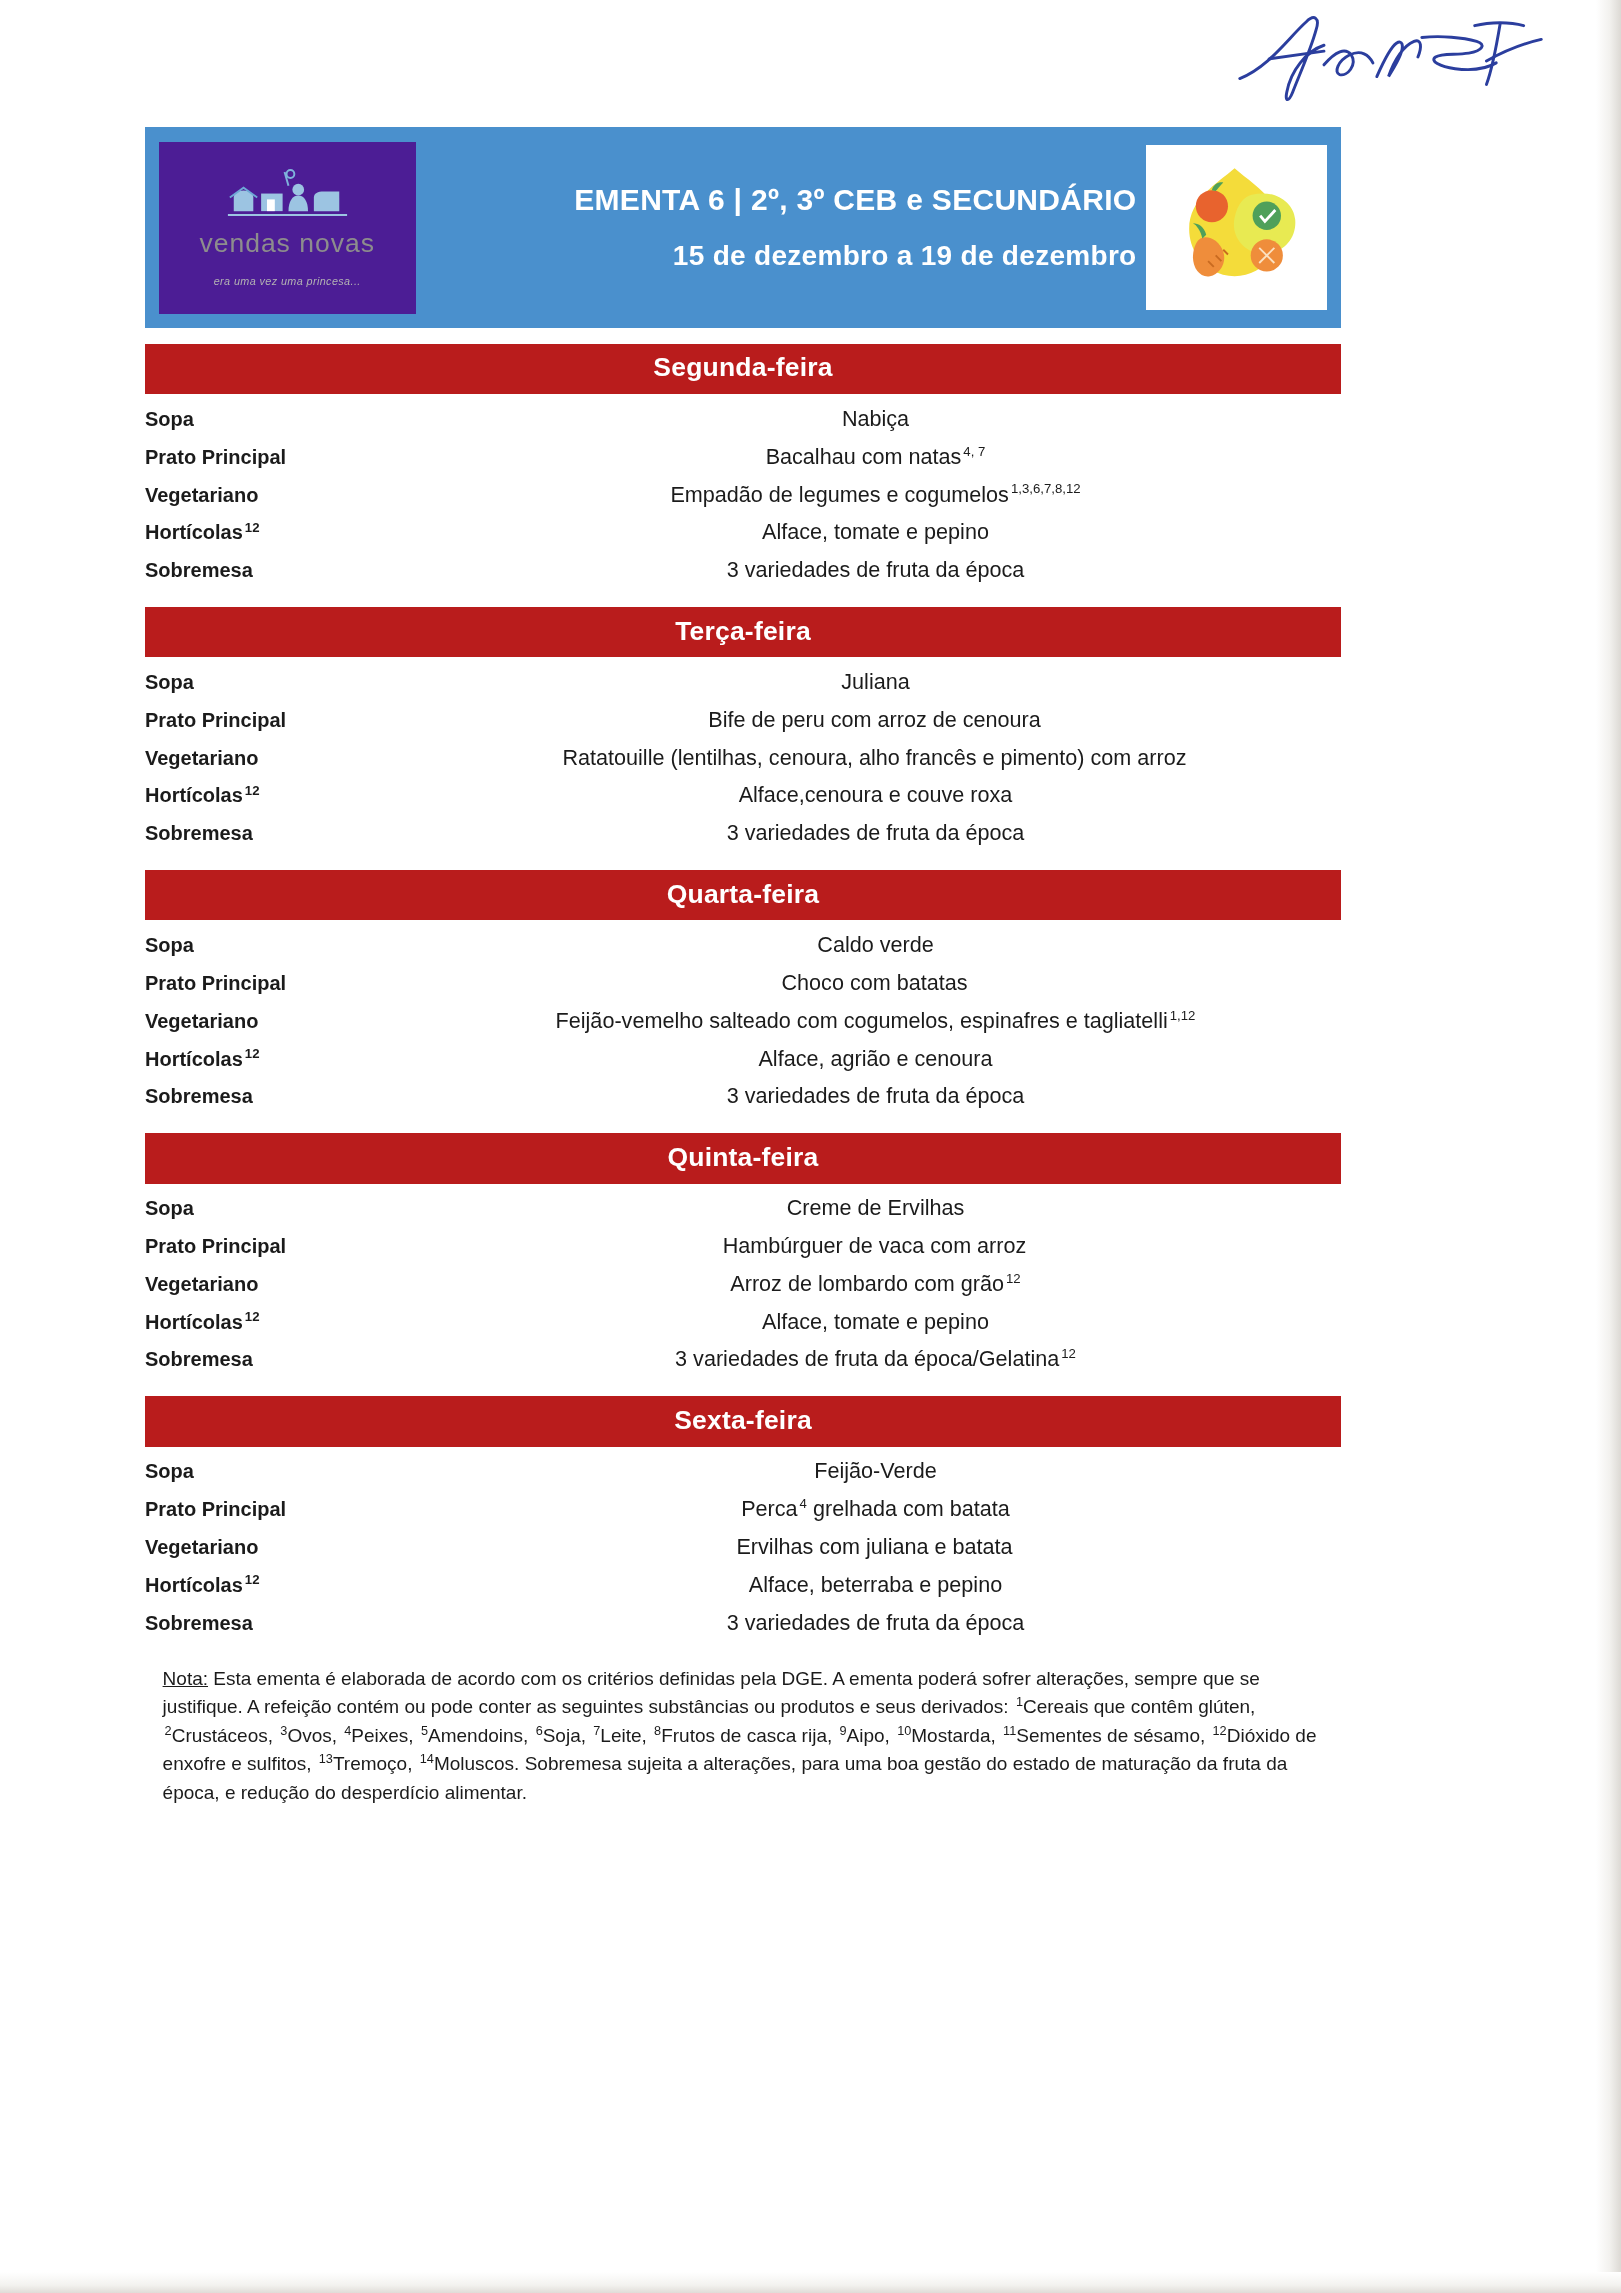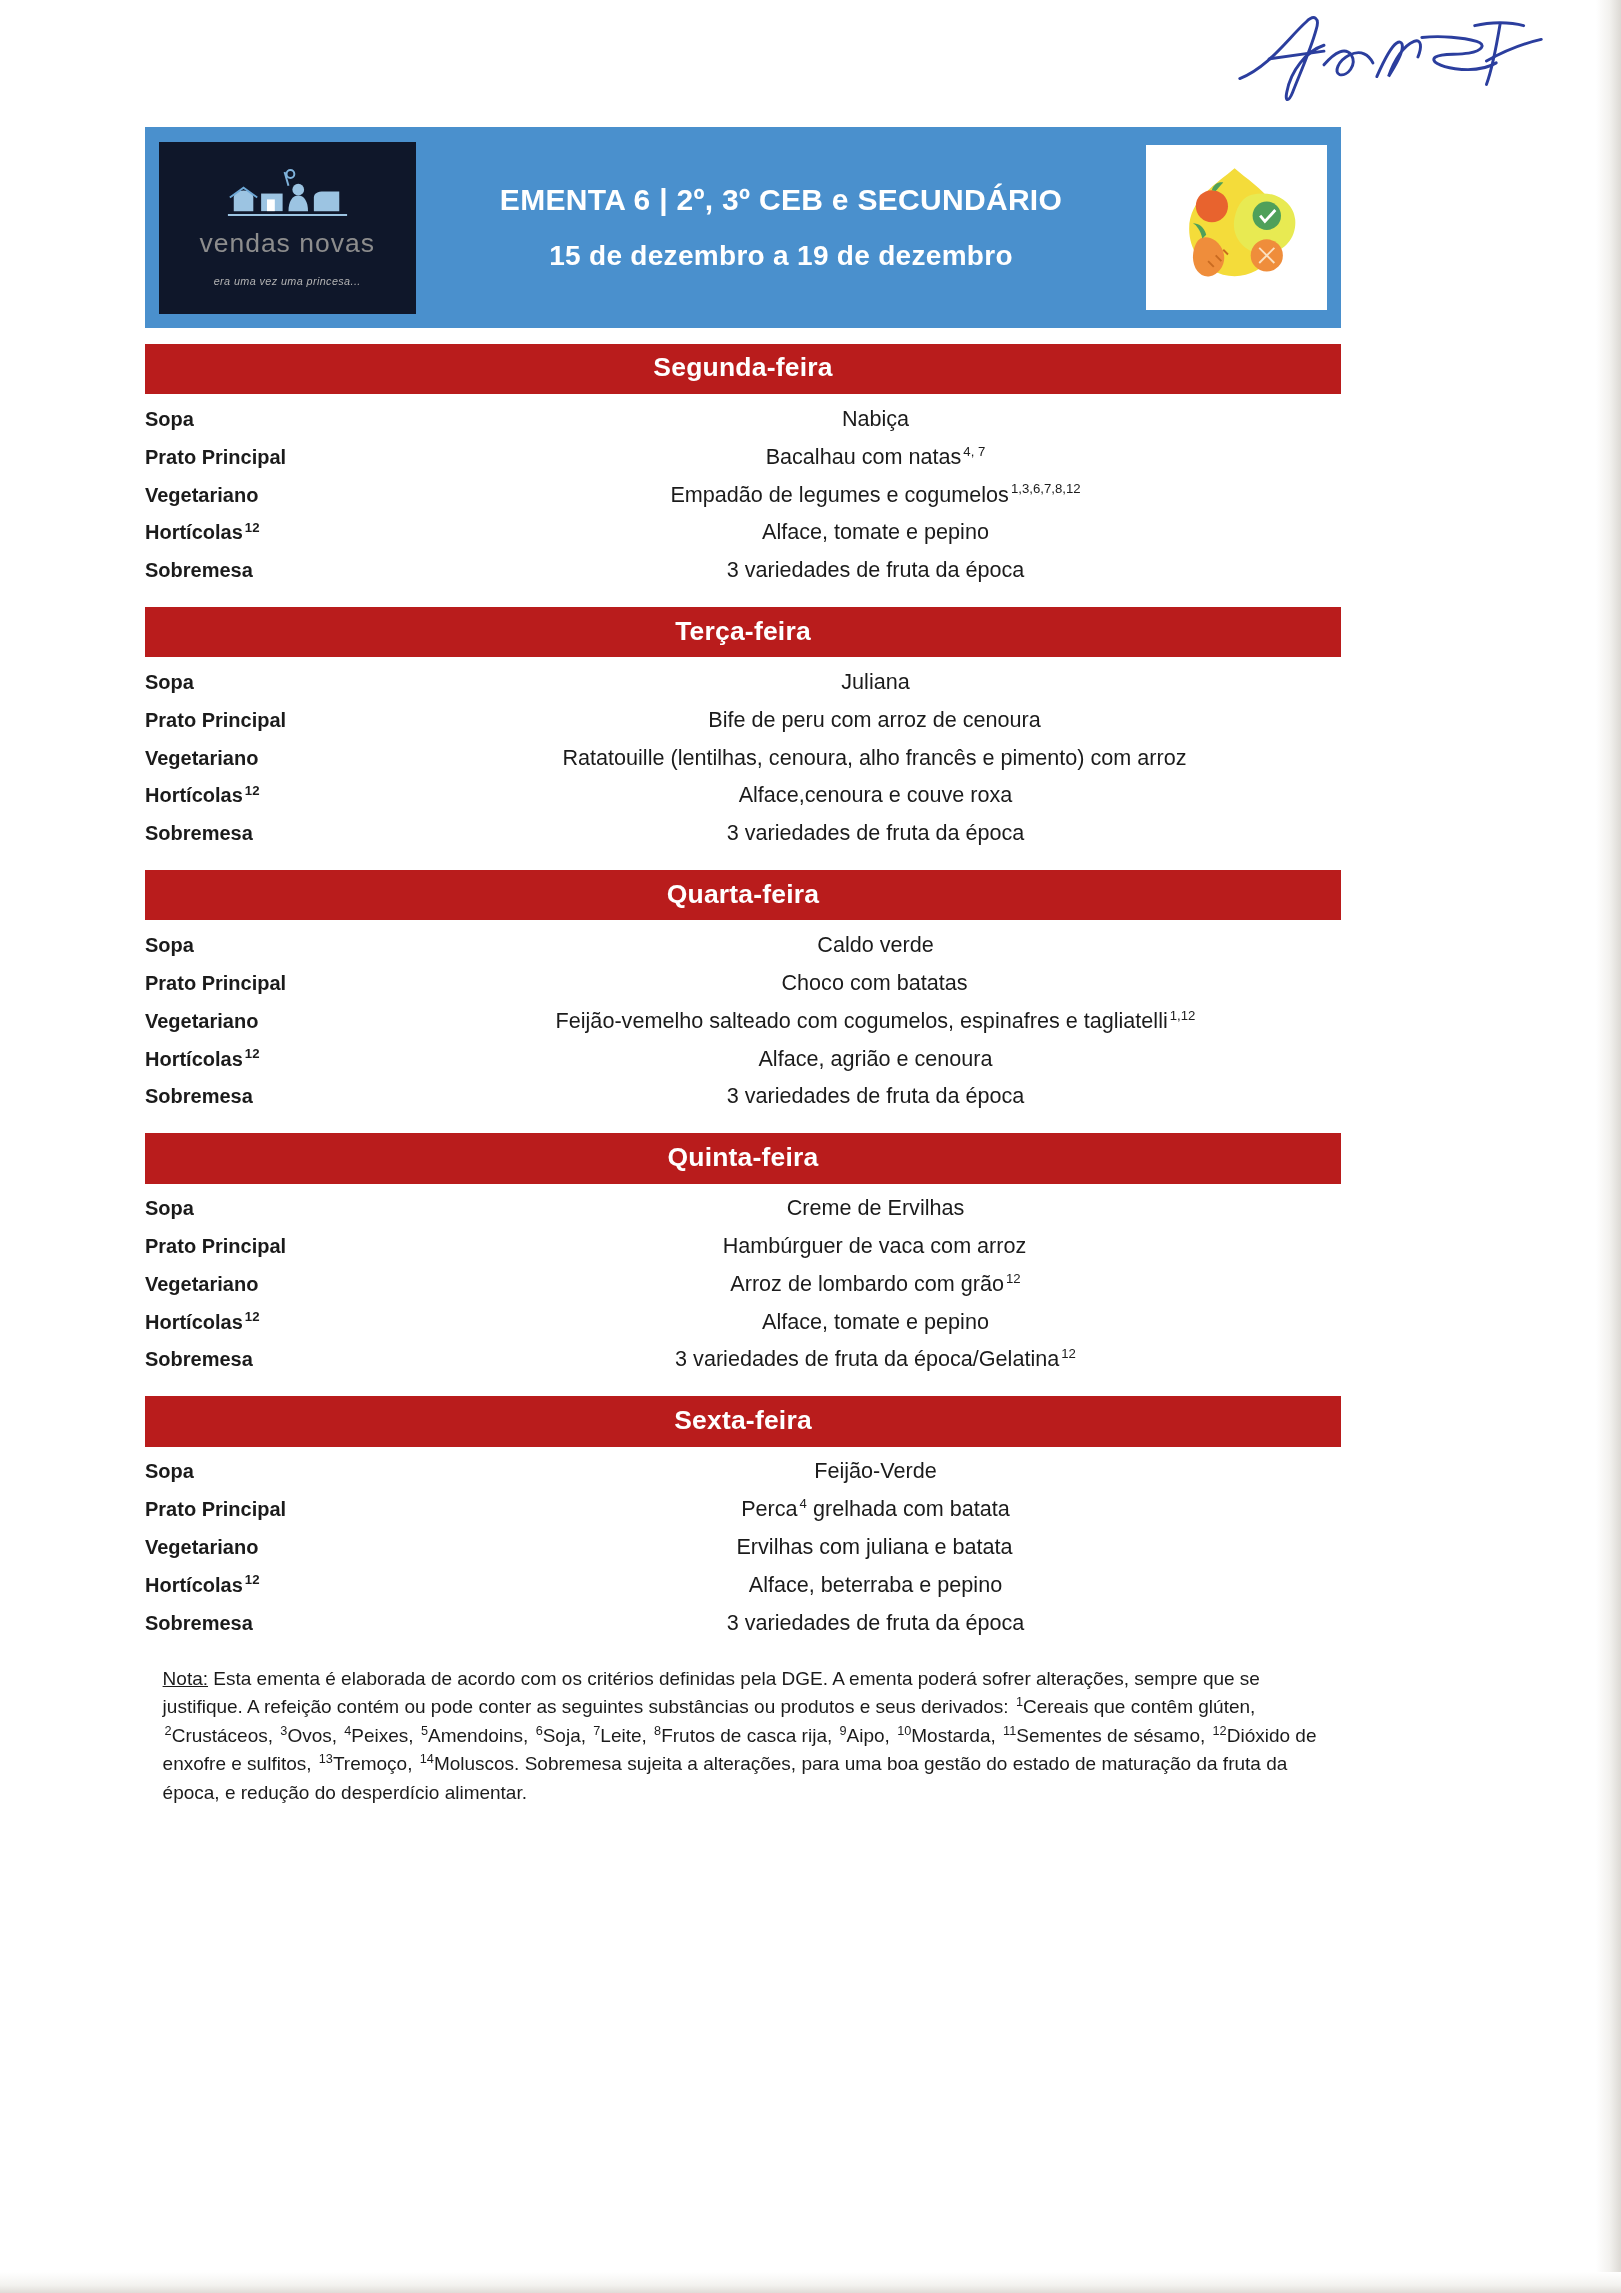--- a/index.html
+++ b/index.html
@@ -53,21 +53,21 @@
     background: #4a90cd;
     height: 201px;
     display: flex;
     align-items: center;
     box-sizing: border-box;
     padding: 0 13.7px;
   }
   .logo-box {
     width: 257px;
     height: 172px;
-    background: #0f172a;
+    background: #4c1d95;
     display: flex;
     flex-direction: column;
     align-items: center;
     justify-content: center;
     flex: none;
   }
   .logo-mark {
     width: 127px;
     height: 55px;
     position: relative;
@@ -81,21 +81,21 @@
   }
   .logo-tag {
     font-size: 10.8px;
     color: #b3b3b3;
     margin-top: 16px;
     letter-spacing: 0.4px;
     font-style: italic;
   }
   .banner-title {
     flex: 1;
-    text-align: center;
+    text-align: right;
     color: #ffffff;
     padding: 0 9.8px;
   }
   .banner-title .line1 {
     font-size: 30px;
     font-weight: bold;
     letter-spacing: 0.3px;
   }
   .banner-title .line2 {
     font-size: 28px;

